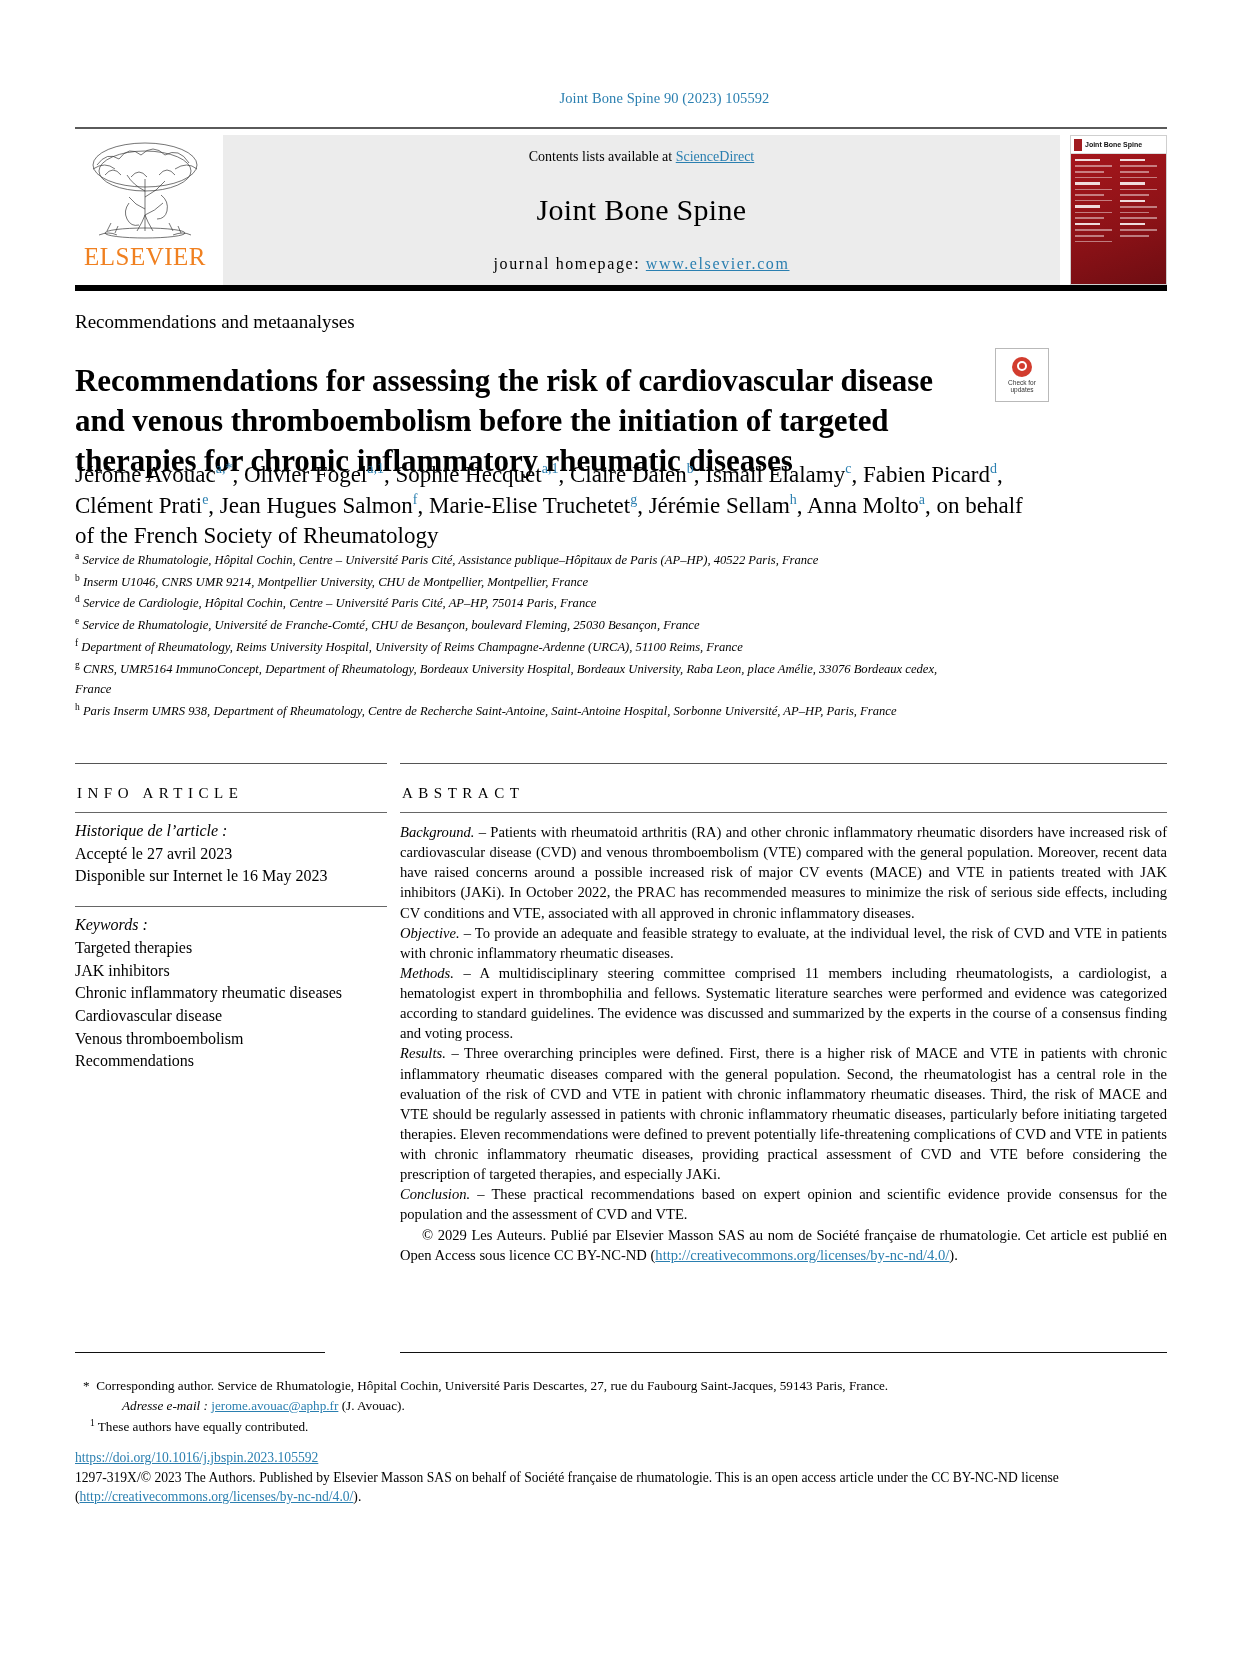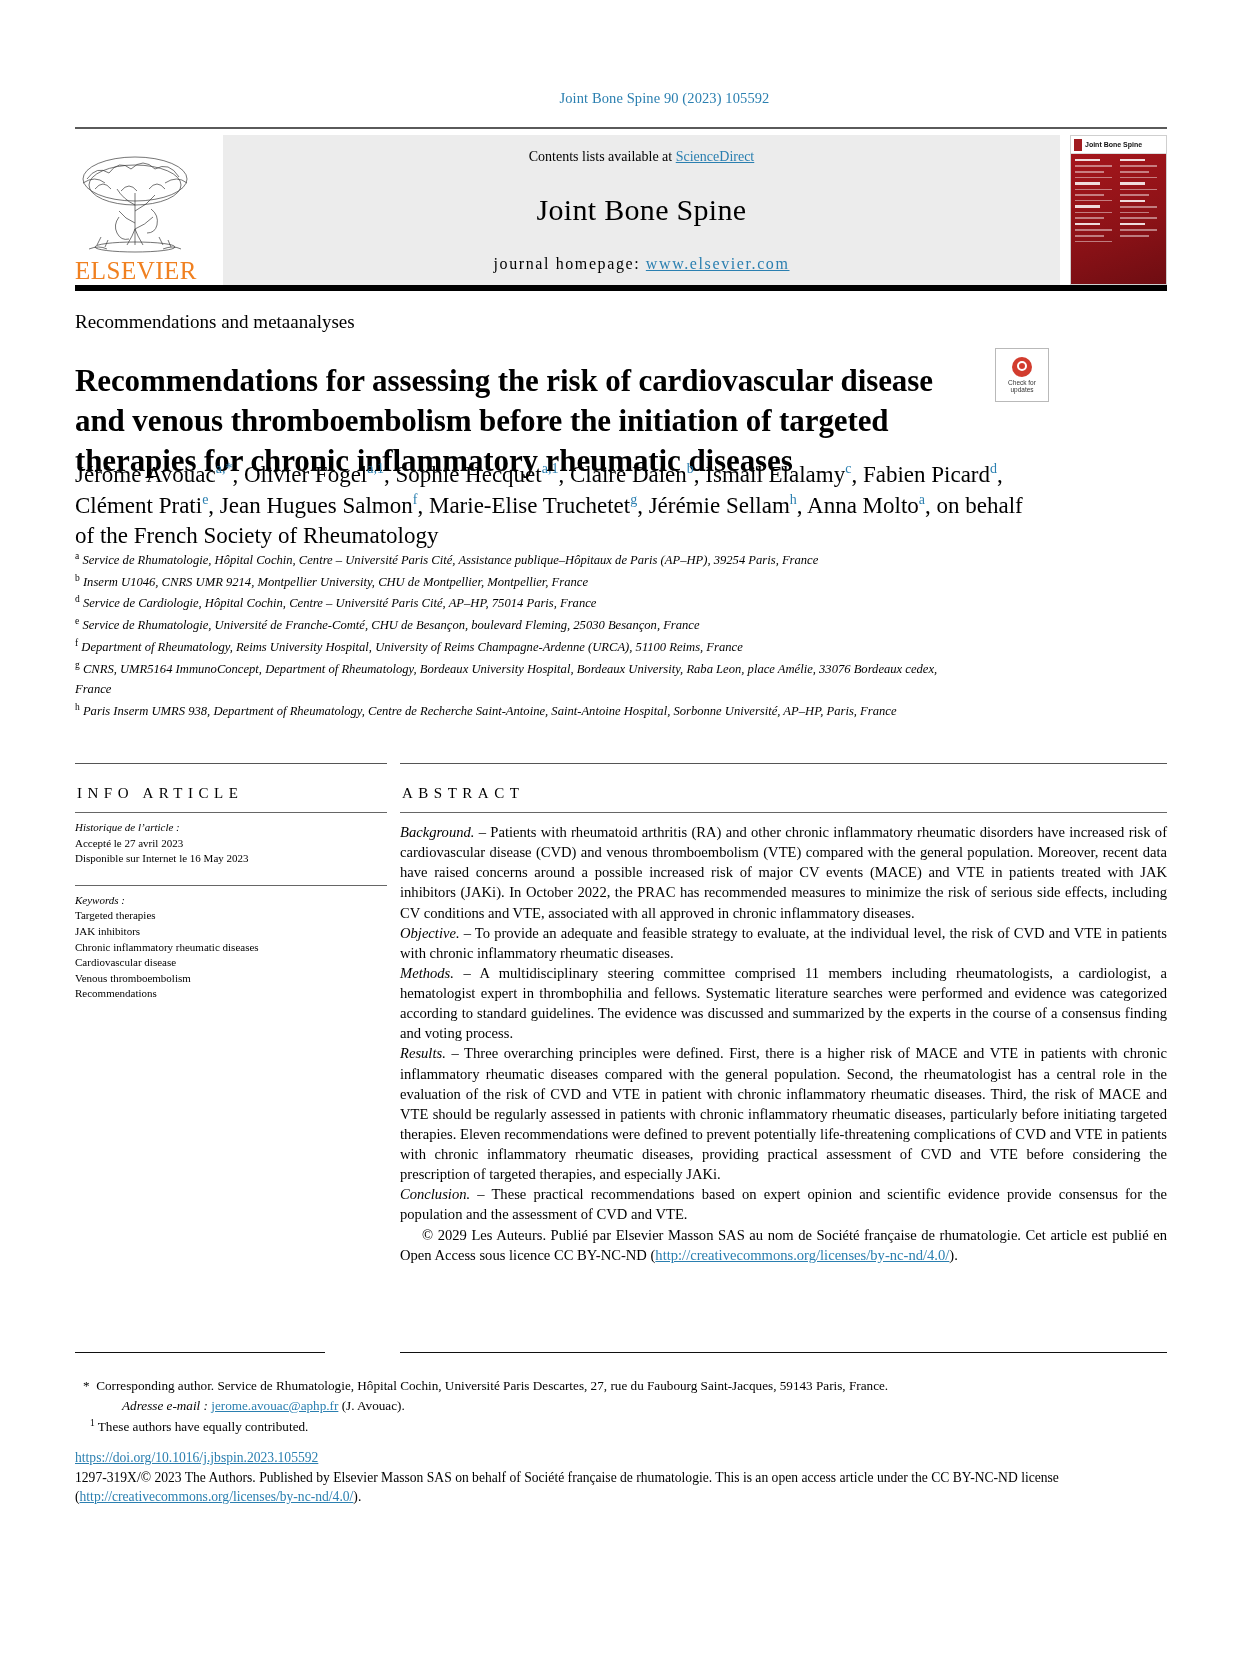--- a/index.html
+++ b/index.html
@@ -54,23 +54,23 @@
     display: flex;
     align-items: stretch;
     height: 150px;
     margin-top: 6px;
   }
   .elsevier-logo {
     width: 140px;
     flex: 0 0 140px;
     display: flex;
     flex-direction: column;
-    align-items: flex-start;
+    align-items: center;
     justify-content: flex-end;
-    padding-bottom: 2px;
+    padding-bottom: 16px;
     box-sizing: border-box;
   }
   .tree-svg { display:block; }
   .elsevier-word {
     font-family: "Liberation Serif", serif;
     color: #f08020;
     font-size: 25px;
     letter-spacing: .5px;
     line-height: 1;
     margin-top: 1px;
@@ -225,21 +225,21 @@
     width: 312px;
   }
   .col-head {
     font-size: 15px;
     letter-spacing: 5.5px;
     font-variant: small-caps;
     margin-bottom: 10px;
     padding-left: 2px;
   }
   .info-rule { border-top: 1px solid #666; margin: 8px 0 7px 0; }
-  .info-block { font-size: 11px; line-height: 1.42; }
+  .info-block { font-size: 16px; line-height: 1.42; }
   .info-block .it { font-style: italic; }
 
   
   .abs-col {
     position: absolute;
     top: 785px;
     left: 400px;
     width: 767px;
   }
   .abs-rule { border-top: 1px solid #666; margin: 9px 0 9px 0; }
@@ -387,21 +387,21 @@
 
   <div class="crossmark">
     <div class="cm-circle"></div>
     <div class="cm-t1">Check for</div>
     <div class="cm-t2">updates</div>
   </div>
 
   <div class="authors">Jérôme Avouac<sup class="aff-mark">a,*</sup>, Olivier Fogel<sup class="aff-mark">a,1</sup>, Sophie Hecquet<sup class="aff-mark">a,1</sup>, Claire Daien<sup class="aff-mark">b</sup>, Ismail Elalamy<sup class="aff-mark">c</sup>, Fabien Picard<sup class="aff-mark">d</sup>, Clément Prati<sup class="aff-mark">e</sup>, Jean Hugues Salmon<sup class="aff-mark">f</sup>, Marie-Elise Truchetet<sup class="aff-mark">g</sup>, Jérémie Sellam<sup class="aff-mark">h</sup>, Anna Molto<sup class="aff-mark">a</sup>, on behalf of the French Society of Rheumatology</div>
 
   <div class="affils">
-      <div><span class="lbl">a</span> <span>Service de Rhumatologie, Hôpital Cochin, Centre – Université Paris Cité, Assistance publique–Hôpitaux de Paris (AP–HP), 39254 Paris, France</span></div>
+      <div><span class="lbl">a</span> <span>Service de Rhumatologie, Hôpital Cochin, Centre – Université Paris Cité, Assistance publique–Hôpitaux de Paris (AP–HP), 40522 Paris, France</span></div>
       <div><span class="lbl">b</span> <span>Inserm U1046, CNRS UMR 9214, Montpellier University, CHU de Montpellier, Montpellier, France</span></div>
       <div><span class="lbl">d</span> <span>Service de Cardiologie, Hôpital Cochin, Centre – Université Paris Cité, AP–HP, 75014 Paris, France</span></div>
       <div><span class="lbl">e</span> <span>Service de Rhumatologie, Université de Franche-Comté, CHU de Besançon, boulevard Fleming, 25030 Besançon, France</span></div>
       <div><span class="lbl">f</span> <span>Department of Rheumatology, Reims University Hospital, University of Reims Champagne-Ardenne (URCA), 51100 Reims, France</span></div>
       <div><span class="lbl">g</span> <span>CNRS, UMR5164 ImmunoConcept, Department of Rheumatology, Bordeaux University Hospital, Bordeaux University, Raba Leon, place Amélie, 33076 Bordeaux cedex, France</span></div>
       <div><span class="lbl">h</span> <span>Paris Inserm UMRS 938, Department of Rheumatology, Centre de Recherche Saint-Antoine, Saint-Antoine Hospital, Sorbonne Université, AP–HP, Paris, France</span></div>
     </div>
 
   <div class="rule-info-left"></div>
   <div class="rule-info-right"></div>

